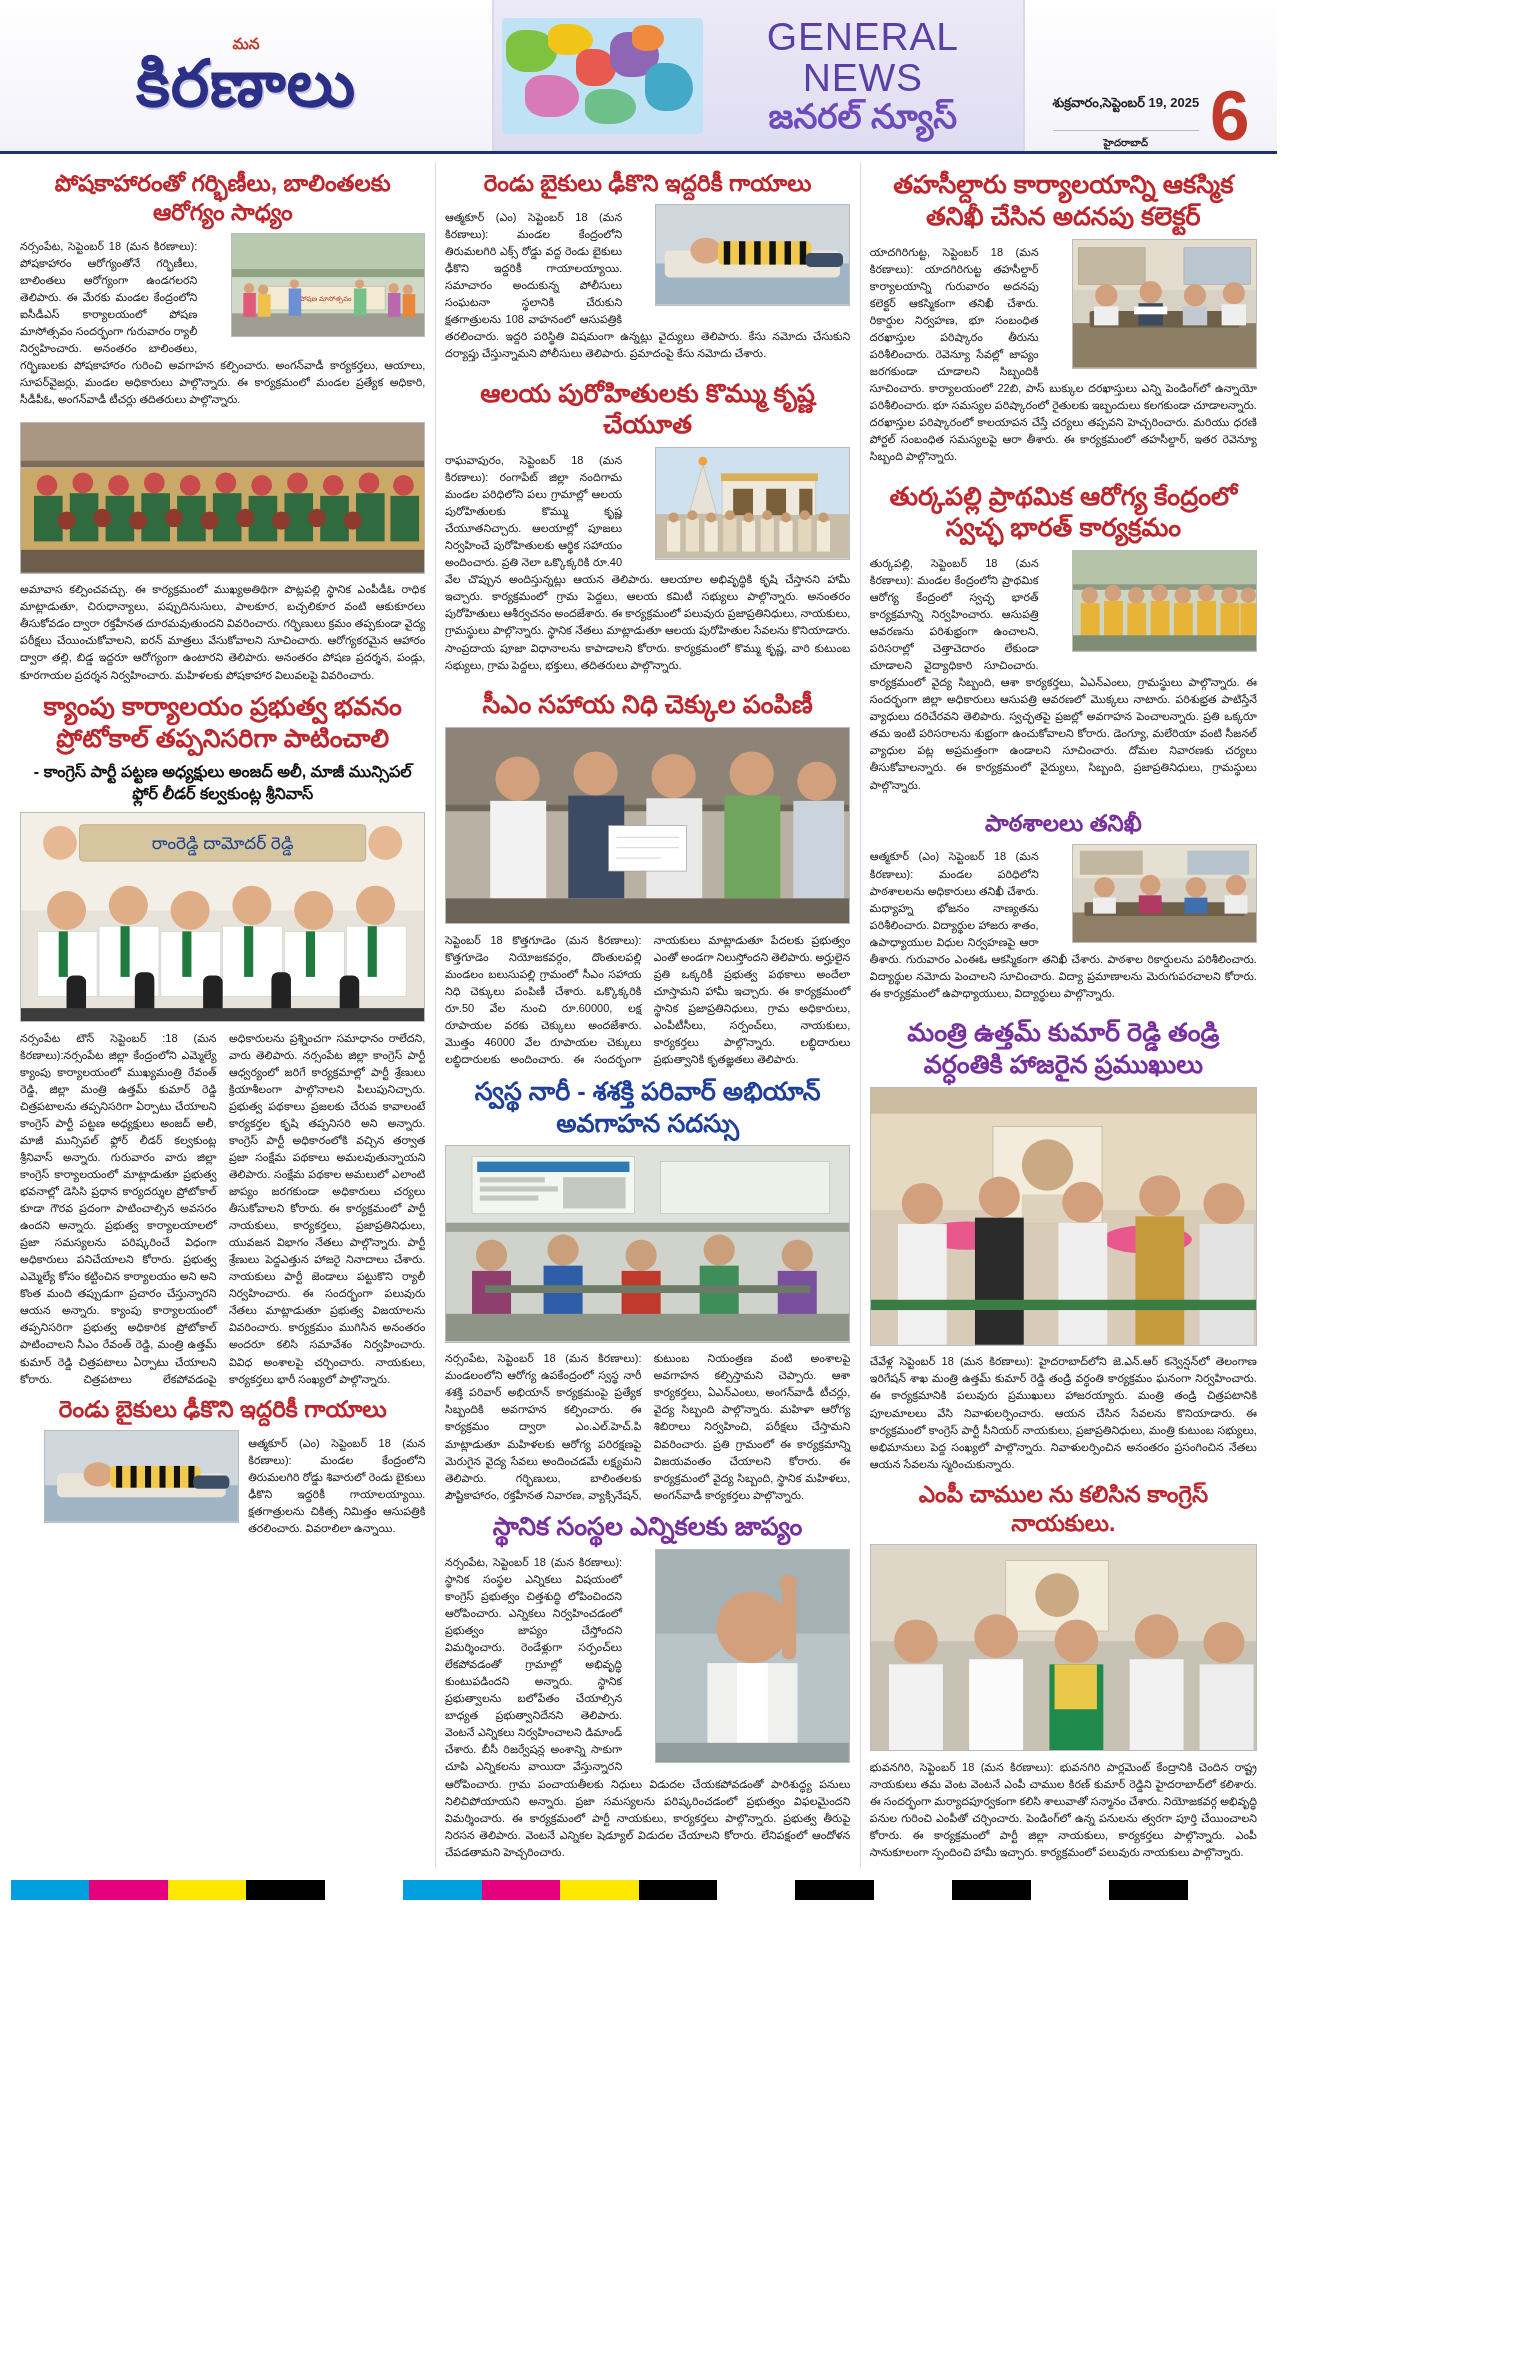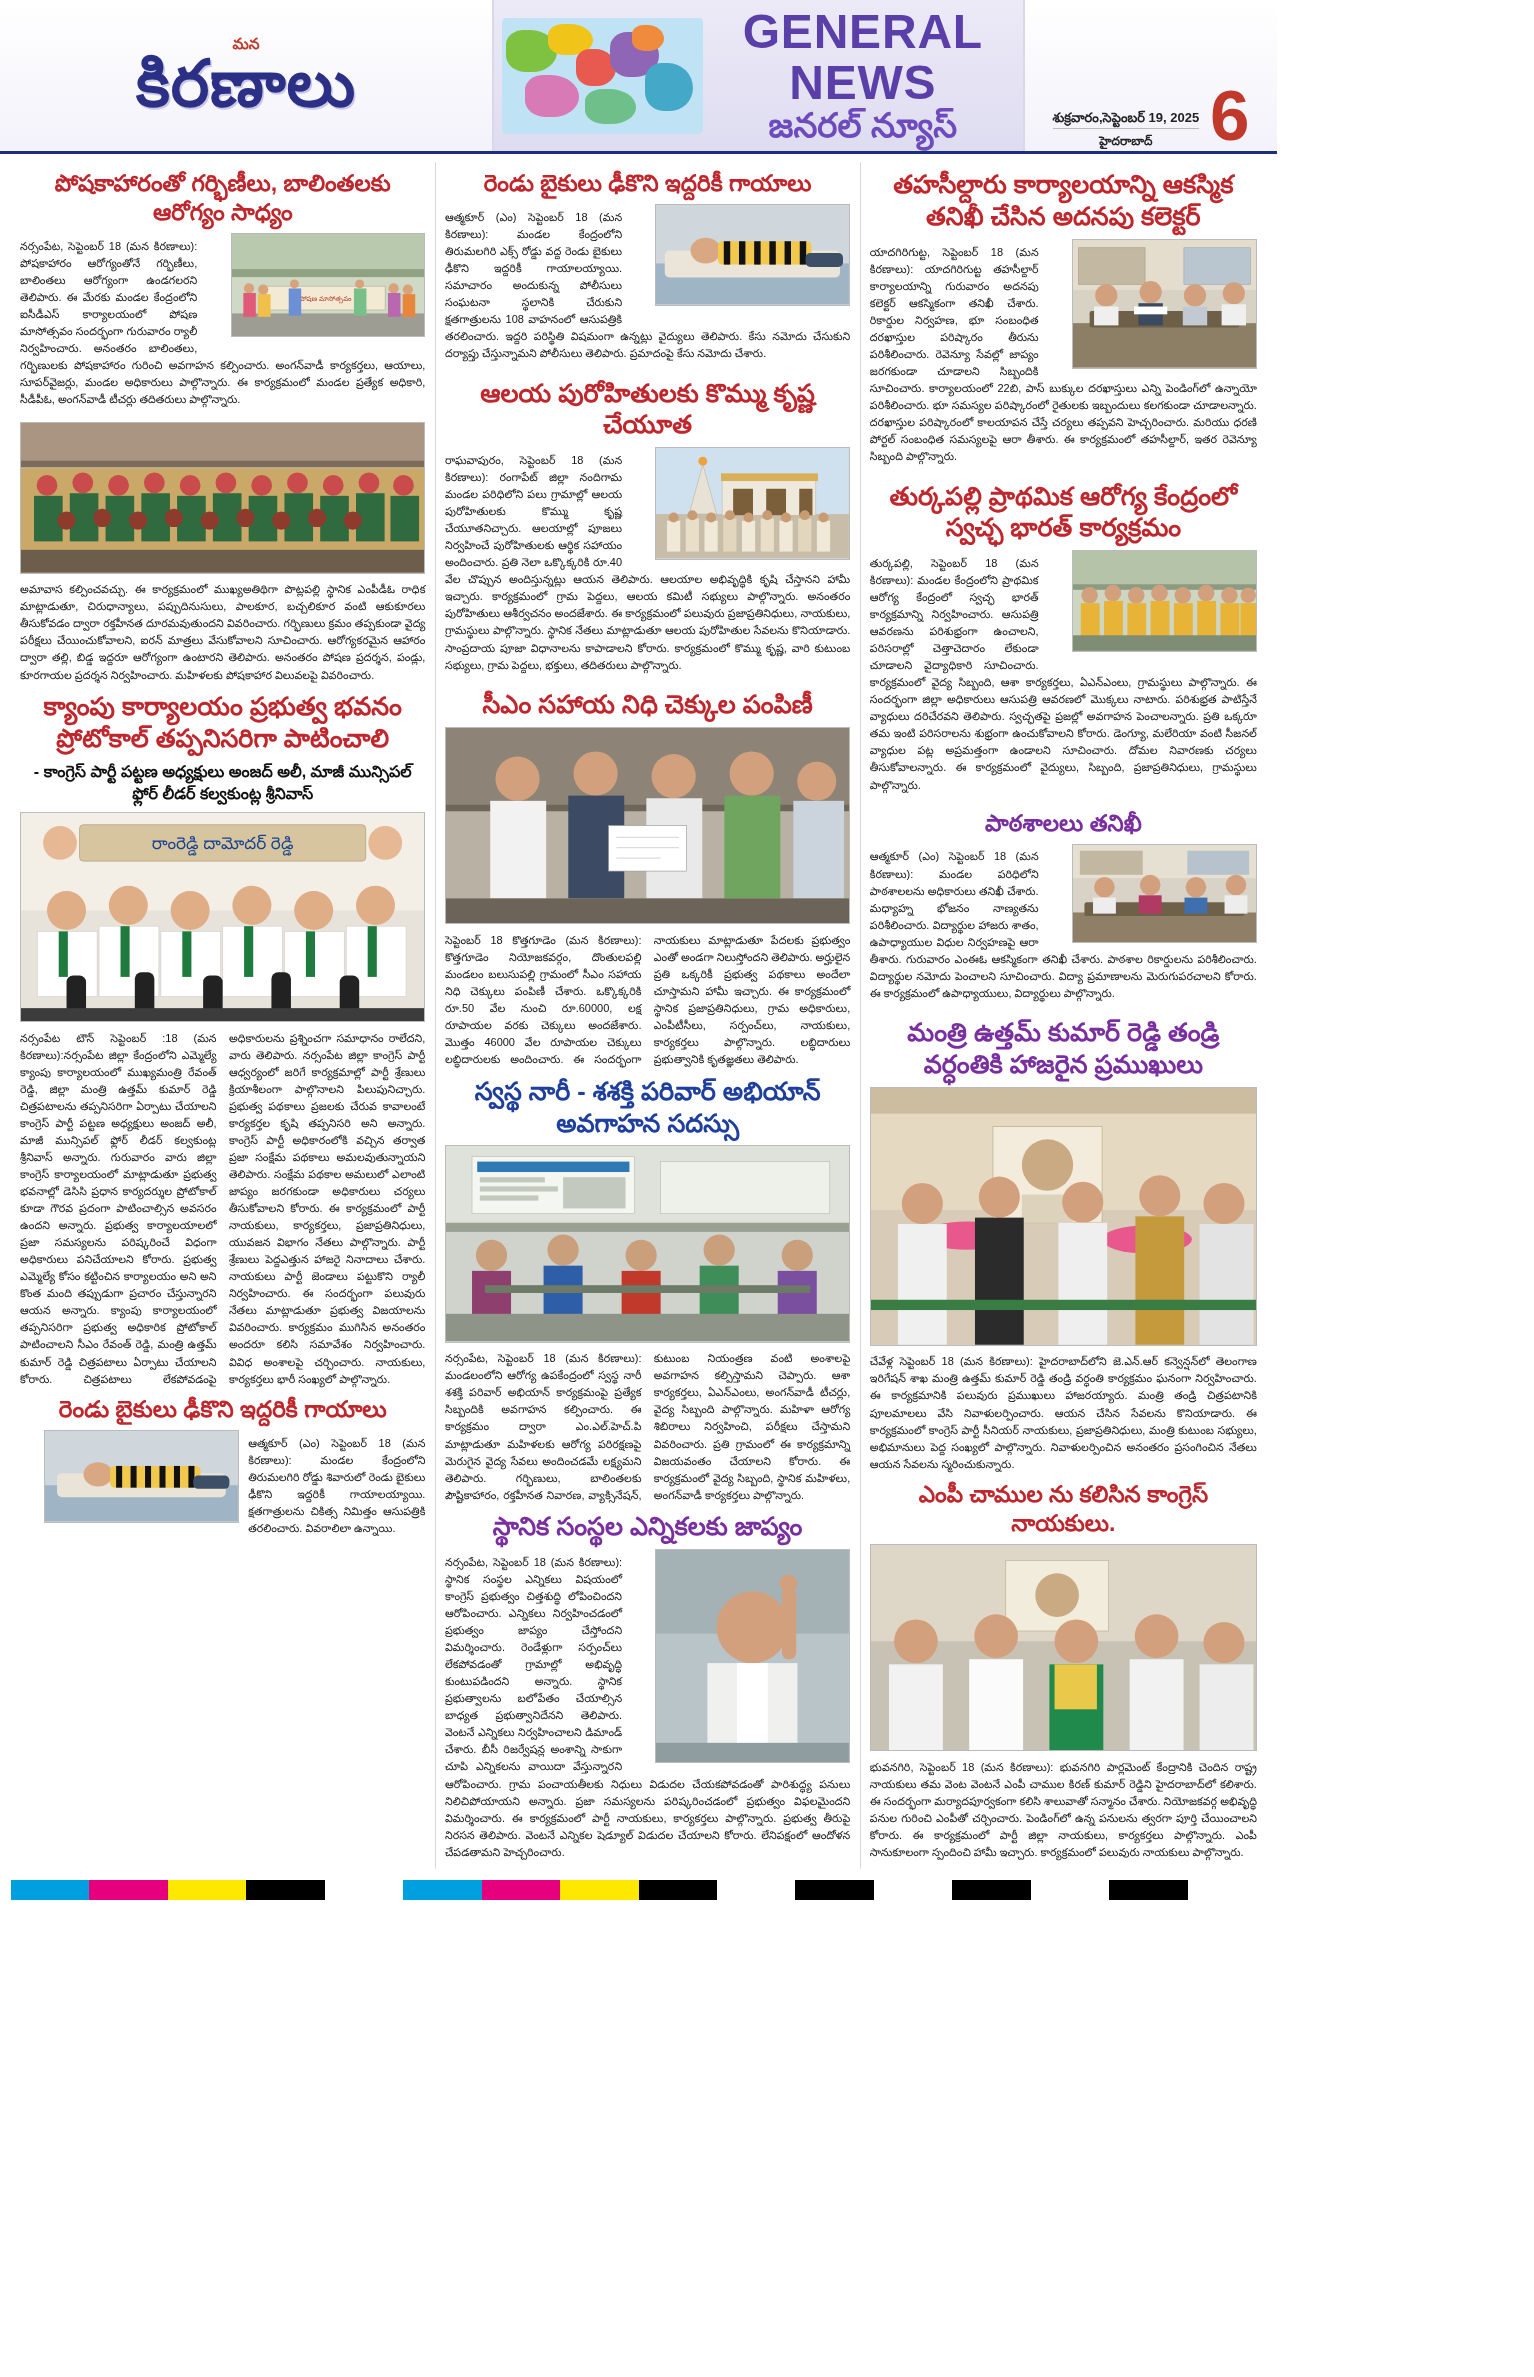--- a/index.html
+++ b/index.html
@@ -66,42 +66,42 @@
   .g1{background:#7fc241;left:4.6px;top:12.3px;width:51px;height:42px;}
   .g2{background:#f0c419;left:46px;top:6.2px;width:45px;height:31px;}
   .g3{background:#e8594f;left:74px;top:31px;width:40px;height:37px;border-radius:50% 40% 60% 45%;}
   .g4{background:#8e66b5;left:108px;top:14px;width:49px;height:45px;}
   .g5{background:#44a8c9;left:143px;top:45px;width:48px;height:48px;}
   .g6{background:#d77ab5;left:23px;top:57px;width:54px;height:42px;}
   .g7{background:#6fbf8b;left:83px;top:71px;width:51px;height:35px;}
   .g8{background:#f08a3c;left:130px;top:7.7px;width:32px;height:26px;}
   .mast-headnames { flex:1; text-align:center; }
   .gn-en {
-    font-size:48px; font-weight:bold; color:#5a3fa8; letter-spacing:0.8px;
+    font-size:39px; font-weight:normal; color:#5a3fa8; letter-spacing:0.8px;
     line-height:1.05;
   }
   .gn-te {
     font-size:34px; font-weight:bold; color:#6d4bbd; line-height:1.05;
   }
   .mast-right {
     width:254px;
     border-left:2.3px solid #d8d8e8;
     display:flex;
     align-items:flex-end;
     justify-content:center;
     gap:10.8px;
     background:linear-gradient(180deg,#ffffff 0%,#f3f2fa 100%);
   }
   .mast-right .dateblock { text-align:center; }
   .mast-right .datetxt {
     font-size:13px; color:#222; font-weight:bold; white-space:nowrap;
   }
   .mast-right .city {
-    margin-top:0; font-size:12px; color:#222; font-weight:bold;
-    border-top:0.8px solid #bbb; padding-top:6.2px;font-family:Liberation Mono, monospace;
+    margin-top:17px; font-size:10px; color:#222; font-weight:bold;
+    border-top:0.8px solid #bbb; padding-top:6.2px;
   }
   .pageno {
     font-size:71px; font-weight:bold; color:#c0392b; line-height:1;
   }
 
   
   .content {
     display:flex;
     gap:0;
     padding:7.7px 10.8px 0 10.8px;

